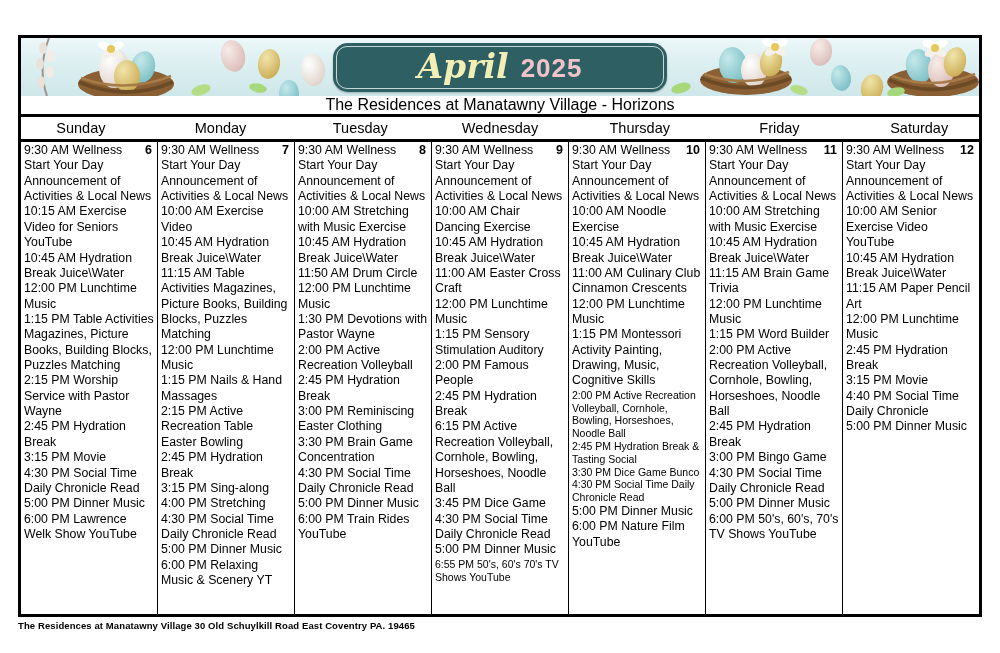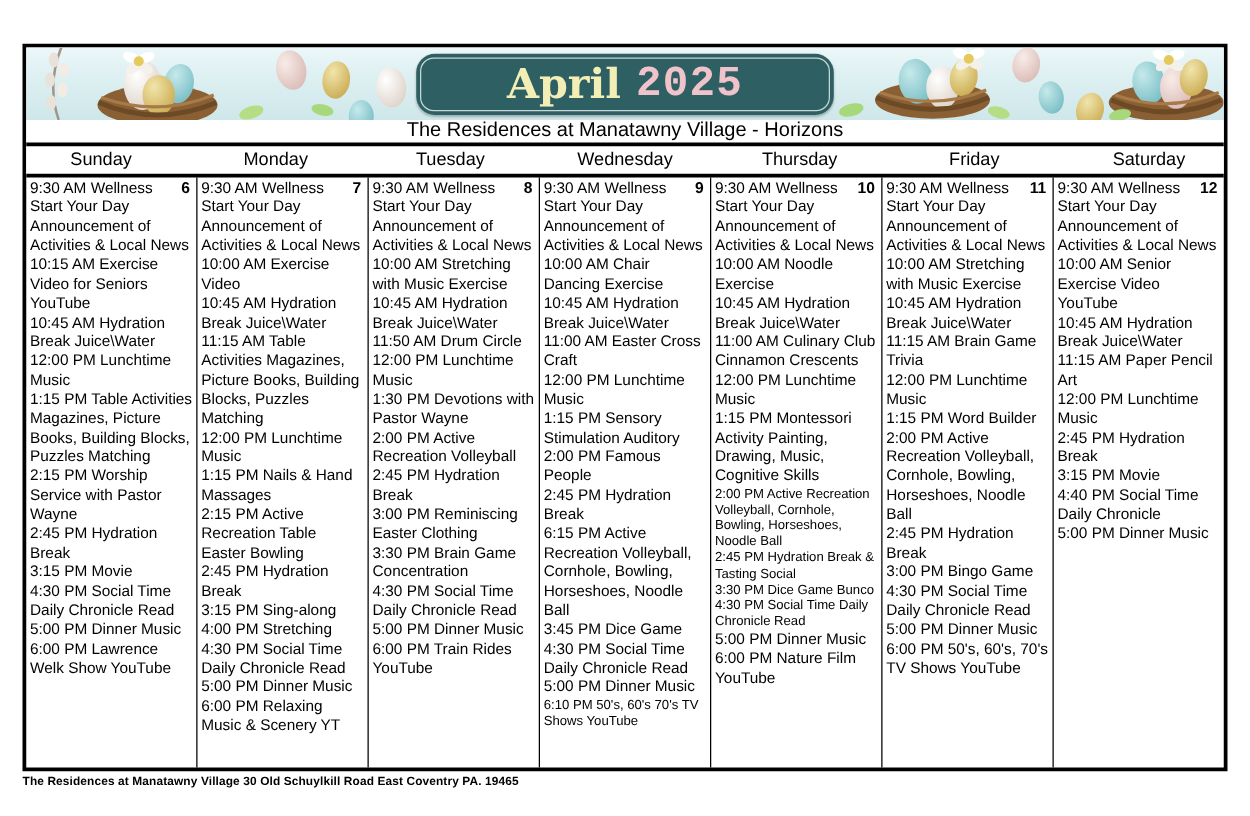--- a/index.html
+++ b/index.html
@@ -22,26 +22,26 @@
     position:absolute;left:50%;top:5px;transform:translateX(-50%);
     width:334px;height:49px;background:#2e5f63;border-radius:15px;
     display:flex;align-items:center;justify-content:center;gap:12px;
     box-shadow:0 1px 2px rgba(0,0,0,.25);
   }
   .banner::after{
     content:"";position:absolute;inset:3px;border:1px solid rgba(235,245,244,.8);
     border-radius:11px;pointer-events:none;
   }
   .month{
-    font-family:"DejaVu Serif",serif;font-weight:bold;
+    font-family:"DejaVu Serif",serif;font-style:italic;font-weight:bold;
     font-size:33px;color:#f3eeb6;line-height:1;padding-bottom:3px;
   }
   .year{
-    font-family:Liberation Mono, monospace;font-weight:bold;
-    font-size:34px;color:#f0c3cb;letter-spacing:1px;line-height:1;
+    font-family:Liberation Sans, sans-serif;font-weight:bold;
+    font-size:26px;color:#f0c3cb;letter-spacing:1px;line-height:1;
   }
   
   .subtitle-row{
     flex:0 0 18px;display:flex;align-items:center;justify-content:center;
     font-size:16px;background:#fff;
   }
   
   .weekrow{
     flex:0 0 22px;display:flex;border-top:3px solid #000;border-bottom:3px solid #000;
     background:#fff;
@@ -239,21 +239,21 @@
         <div class="activity">10:45 AM Hydration Break Juice\Water</div>
         <div class="activity">11:00 AM Easter Cross Craft</div>
         <div class="activity">12:00 PM Lunchtime Music</div>
         <div class="activity">1:15 PM Sensory Stimulation Auditory</div>
         <div class="activity">2:00 PM Famous People</div>
         <div class="activity">2:45 PM Hydration Break</div>
         <div class="activity">6:15 PM Active Recreation Volleyball, Cornhole, Bowling, Horseshoes, Noodle Ball</div>
         <div class="activity">3:45 PM Dice Game</div>
         <div class="activity">4:30 PM Social Time Daily Chronicle Read</div>
         <div class="activity">5:00 PM Dinner Music</div>
-        <div class="activity small">6:10 PM 50's, 60's 70's TV Shows YouTube</div>
+        <div class="activity small">6:55 PM 50's, 60's 70's TV Shows YouTube</div>
       </div>
       <div class="day-cell">
         <span class="date-num">10</span>
         <div class="activity">9:30 AM Wellness Start Your Day Announcement of Activities &amp; Local News</div>
         <div class="activity">10:00 AM Noodle Exercise</div>
         <div class="activity">10:45 AM Hydration Break Juice\Water</div>
         <div class="activity">11:00 AM Culinary Club Cinnamon Crescents</div>
         <div class="activity">12:00 PM Lunchtime Music</div>
         <div class="activity">1:15 PM Montessori Activity Painting, Drawing, Music, Cognitive Skills</div>
         <div class="activity small">2:00 PM Active Recreation Volleyball, Cornhole, Bowling, Horseshoes, Noodle Ball</div>

